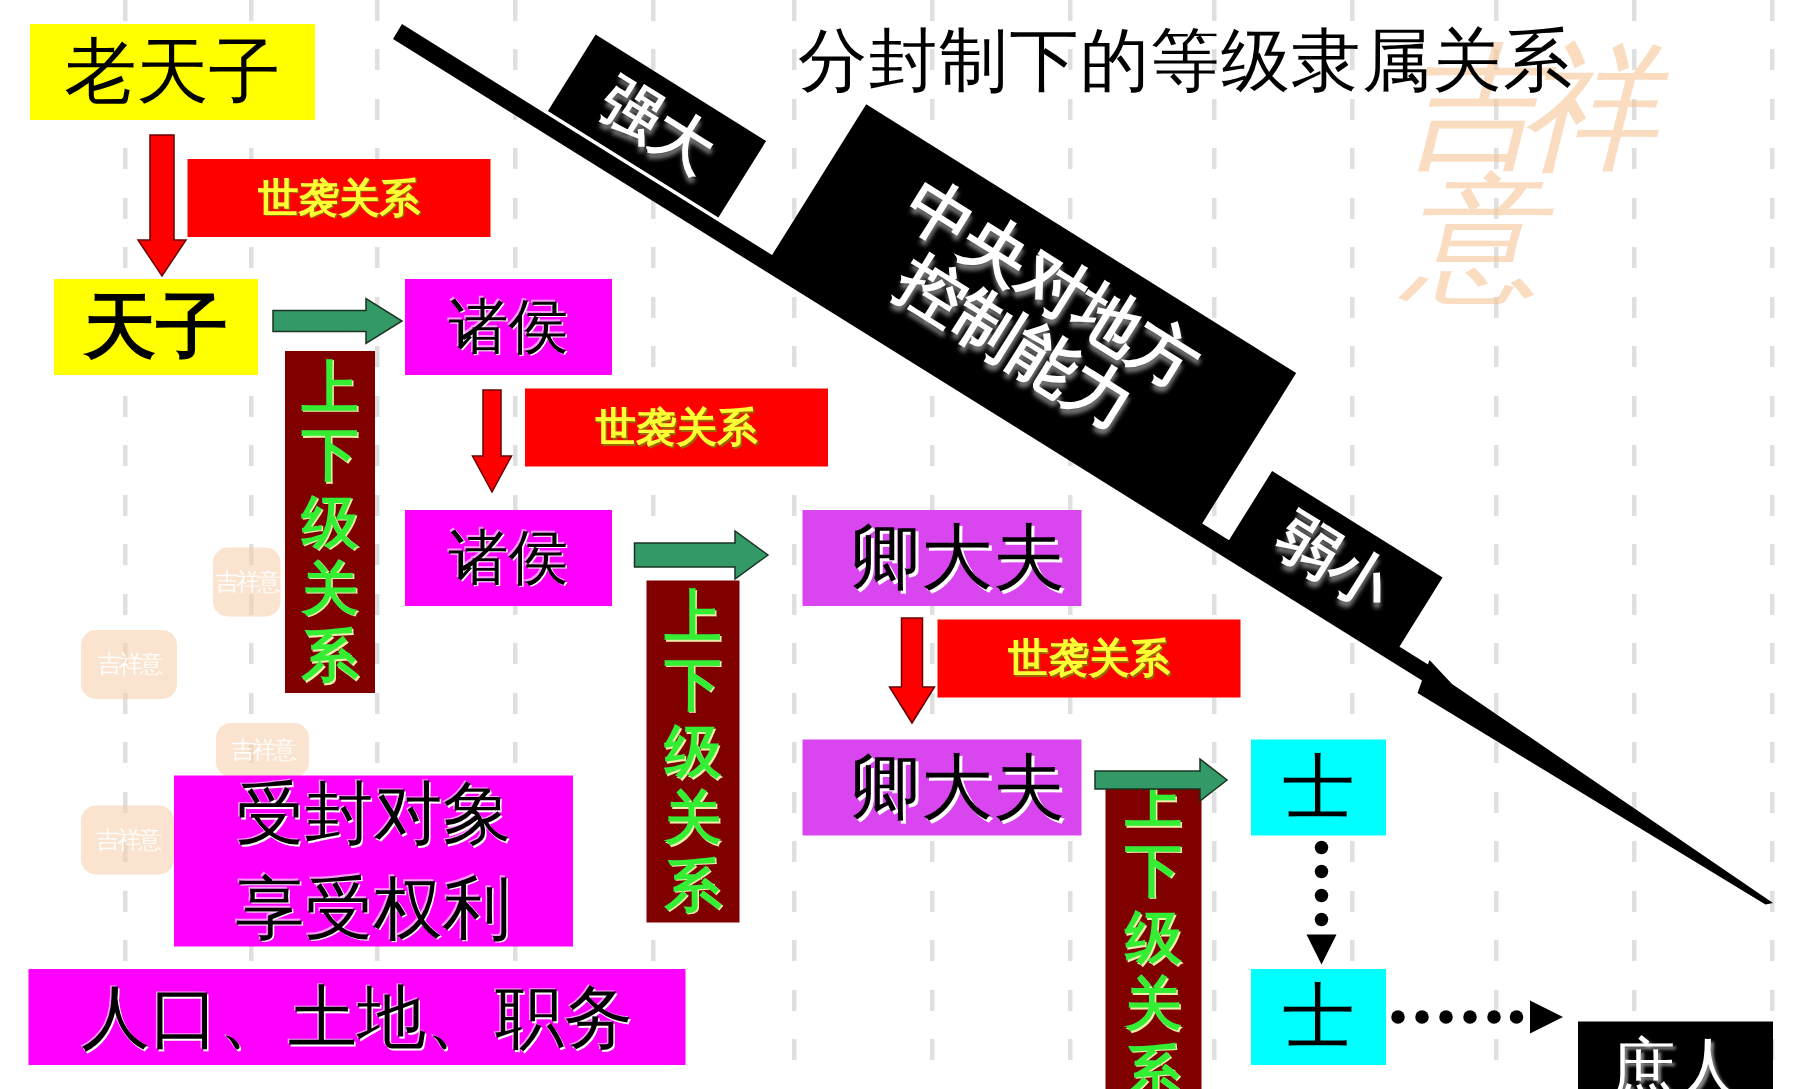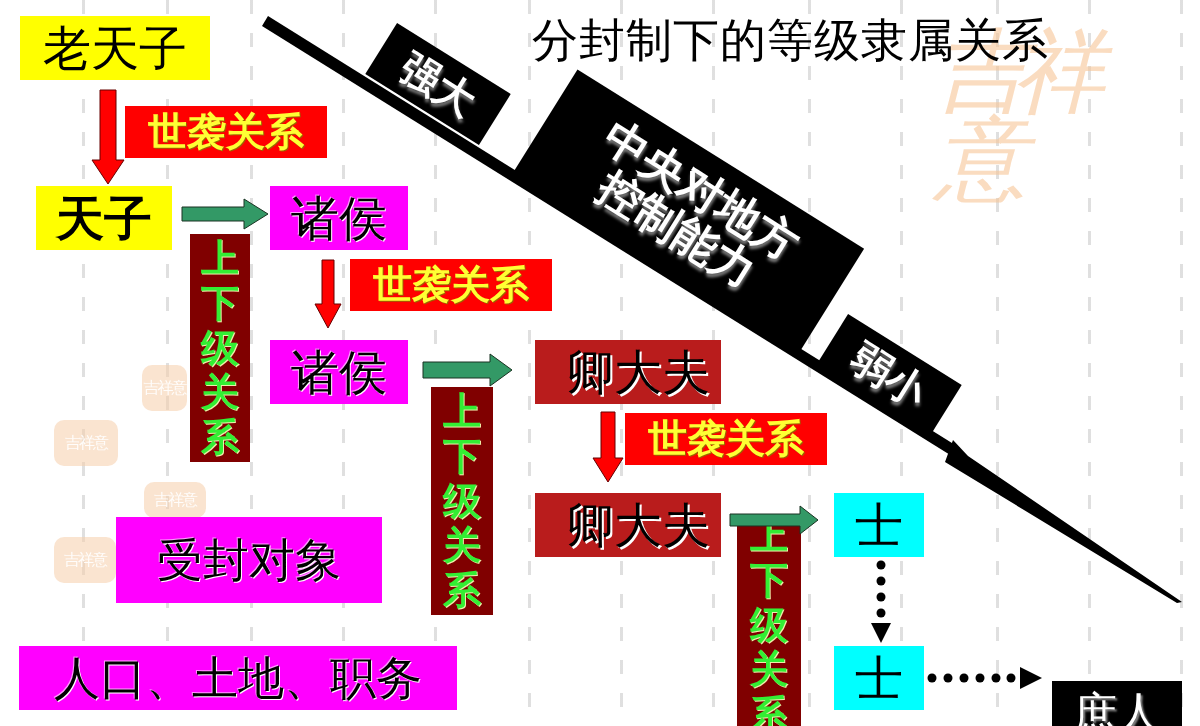--- a/index.html
+++ b/index.html
@@ -27,28 +27,28 @@
       font-family: "DejaVu Serif", serif; font-size: 92px; line-height: 0.95;
       letter-spacing: -14px; font-style: italic; pointer-events: none;
       display: flex; flex-wrap: wrap; align-content: center;
     }
 
     .box {
       position: absolute; display: flex; align-items: center; justify-content: center;
       white-space: nowrap; line-height: 1;
     }
     .yellow { background: #ffff00; color: #000; font-size: 48px; }
-    .magenta { background: #ff00ff; color: #000; font-size: 48px; text-shadow: 1px 1px 0 #fff, -1px -1px 0 rgba(255,255,255,0.6); }
-    .blue { background: #b91c1c; color: #000; font-size: 48px; text-shadow: 2px 2px 0 #fff; padding-left: 20px; }
+    .magenta { background: #ff00ff; color: #000; font-size: 40px; text-shadow: 1px 1px 0 #fff, -1px -1px 0 rgba(255,255,255,0.6); }
+    .blue { background: #d946ef; color: #000; font-size: 48px; text-shadow: 2px 2px 0 #fff; padding-left: 20px; }
     .cyan { background: #00ffff; color: #000; font-size: 48px; }
     .black { background: #000; color: #fff; font-size: 44px; text-shadow: 2px 2px 2px #888; }
 
     .red-label {
       position: absolute; background: #ff0000; color: #ffff33;
-      font-size: 39px; font-weight: bold; display: flex; align-items: center; justify-content: center;
+      font-size: 27px; font-weight: bold; display: flex; align-items: center; justify-content: center;
       text-shadow: 1px 1px 0 #996600;
     }
     .vertical-label {
       position: absolute; background: #800000; color: #33ee33;
       font-size: 38px; font-weight: bold; display: flex; flex-direction: column;
       align-items: center; justify-content: center; line-height: 1.18;
       text-shadow: 1px 1px 0 #eeeeaa;
     }
 
     .title {
@@ -162,22 +162,23 @@
   <span>系</span>
 </div>
 <div class="vertical-label" style="left:737px;top:524px;width:64px;height:202px;">
   <span>上</span>
   <span>下</span>
   <span>级</span>
   <span>关</span>
   <span>系</span>
 </div>
 
-<div class="box magenta" style="left:116px;top:517px;width:266px;height:86px;flex-direction:column;font-size:46px;line-height:1.15;gap:10px;">
+<div class="box magenta" style="left:116px;top:517px;width:266px;height:114px;flex-direction:column;font-size:46px;line-height:1.15;gap:10px;">
   <span>受封对象</span>
+  <span>享受权利</span>
 </div>
 <div class="box magenta" style="left:19px;top:646px;width:438px;height:64px;font-size:46px;">
   <span>人口、土地、职务</span>
 </div>
 
 <svg class="overlay" width="1200" height="726">
 
   <g fill="#ff0000" stroke="#660000" stroke-width="1">
     <polygon points="100,90 116,90 116,160 124,160 108,184 92,160 100,160"></polygon>
     <polygon points="322,260 334,260 334,304 341,304 328,328 315,304 322,304"></polygon>

